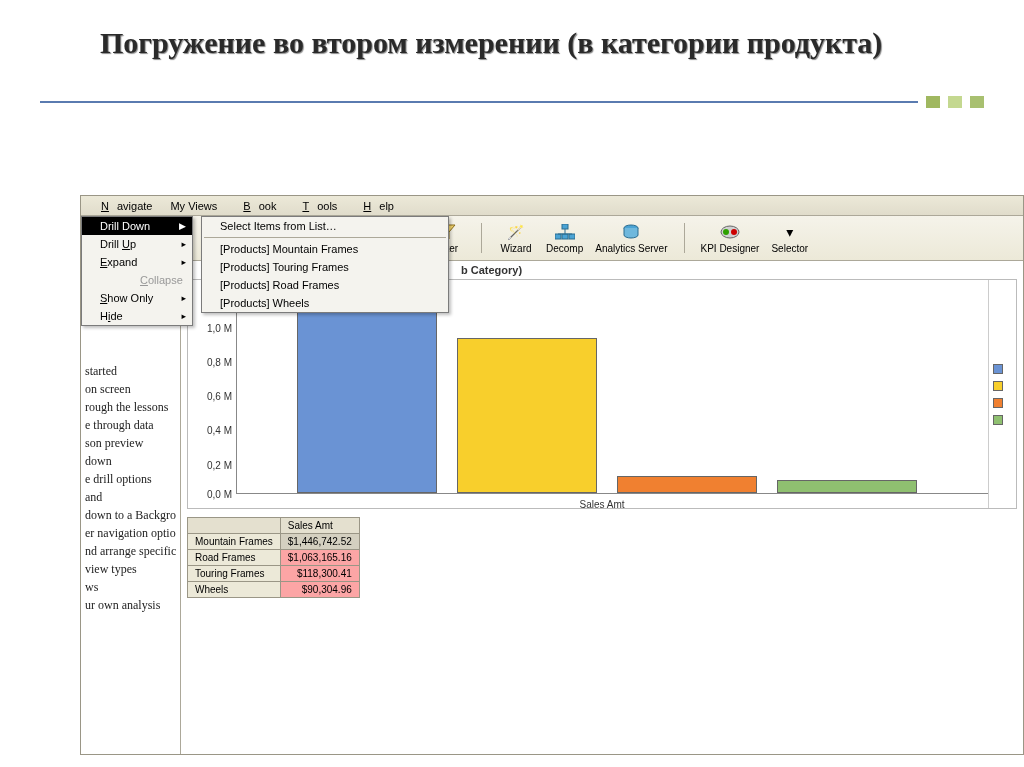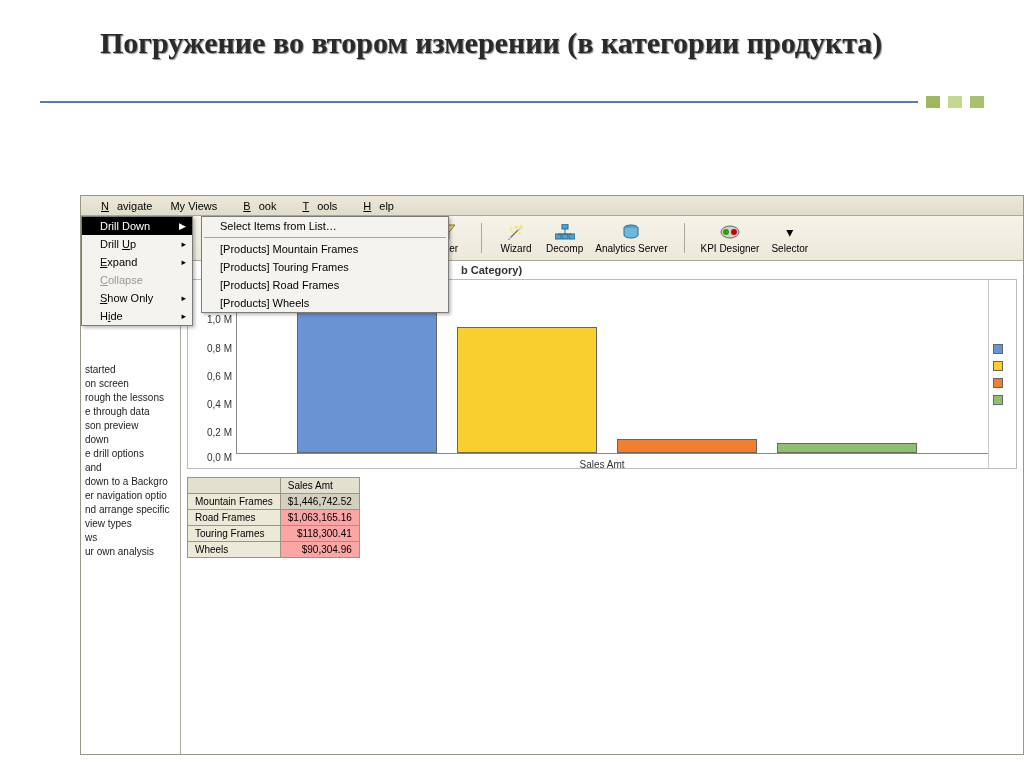--- a/index.html
+++ b/index.html
@@ -83,41 +83,42 @@
 
   .main-area {
     position: relative;
     display: flex;
     height: calc(100% - 65px);
   }
   .side-text {
     width: 100px;
     border-right: 1px solid #aca899;
     padding: 100px 2px 4px 4px;
-    font-size: 10px;
+    font-size: 12px;
     background: #fff;
     overflow: hidden;
+    font-family: Liberation Serif, serif;
   }
   .side-text div { white-space: nowrap; margin: 3px 0; color:#222; }
 
   .chart-pane {
     flex: 1;
     background: #fff;
     position: relative;
   }
   .chart-title-bar {
     font-size: 11px;
     font-weight: bold;
     padding: 3px 6px 3px 280px;
     color: #333;
     height: 18px;
   }
   .chart-body {
     position: relative;
-    height: 190px;
+    height: 230px;
     border: 1px solid #bbb;
     margin: 0 6px 0 6px;
     background: #fff;
     display: flex;
   }
   .y-axis {
     width: 48px;
     position: relative;
     font-size: 10px;
     color: #333;
@@ -189,21 +190,21 @@
     font-size: 11px;
     z-index: 100;
   }
   .dd-item {
     padding: 3px 22px 3px 18px;
     cursor: default;
     position: relative;
     white-space: nowrap;
   }
   .dd-item.highlight { background:#000000; color:#fff; }
-  .dd-item.disabled { color:#999; }
+  .dd-item.disabled { color:#999;margin-left:40px; }
   .dd-item .u { text-decoration: underline; }
   .dd-item .arrow {
     position:absolute; right:6px; top:50%;
     transform: translateY(-50%);
     font-size: 9px;
   }
   .dd-sep { height:1px; background:#aca899; margin:2px 2px; }
   .menu-nav { left: 0px; top: 20px; width:112px; }
   .submenu { left: 120px; top: 20px; width:248px; }
 </style>

